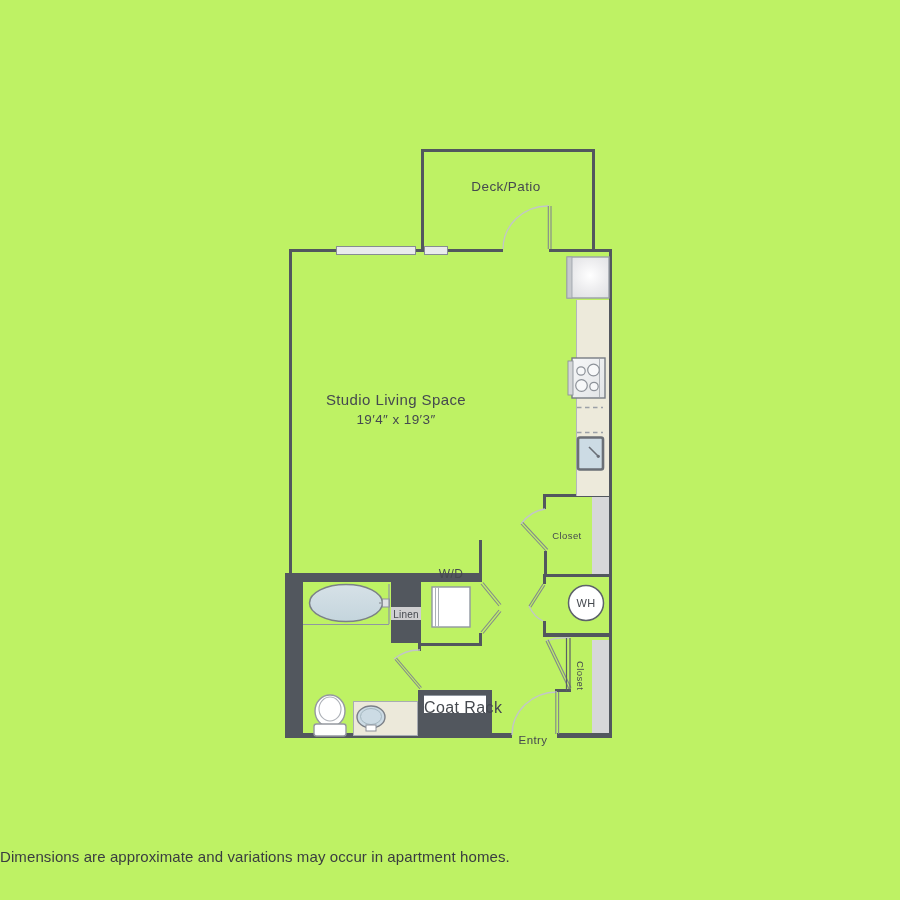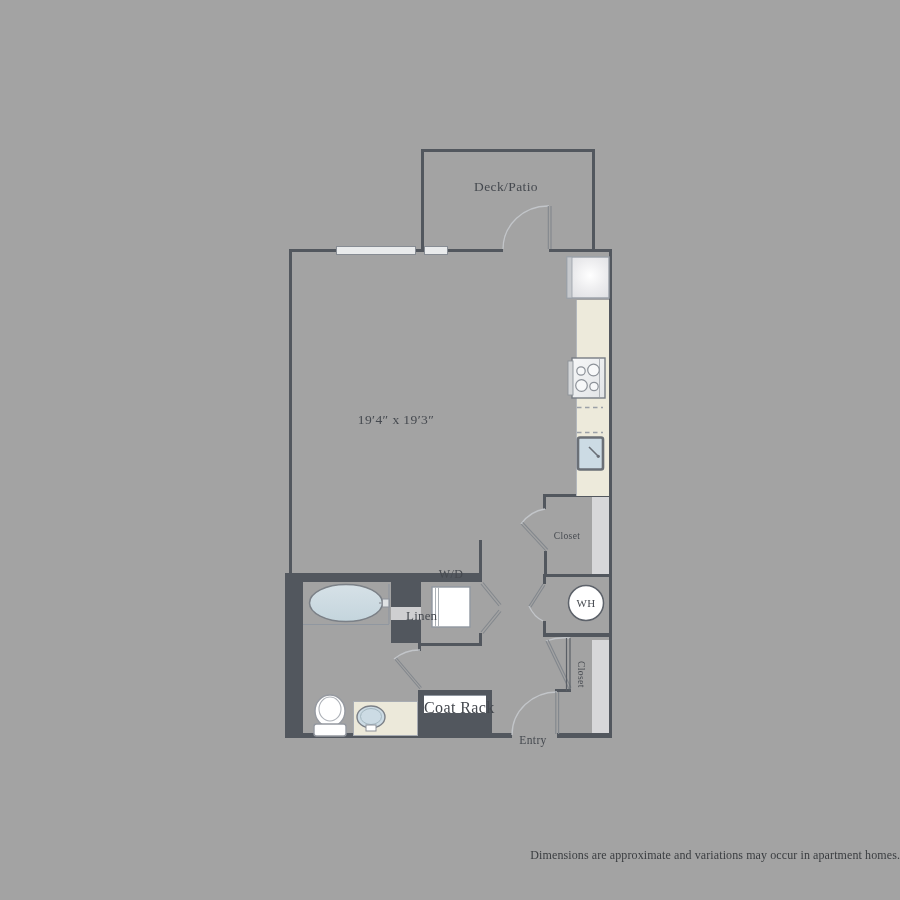--- a/index.html
+++ b/index.html
@@ -1,27 +1,27 @@
 <!DOCTYPE html>
 <html><head>
 <meta charset="utf-8">
 <style>
   html,body{margin:0;padding:0;background:#ffffff;}
-  .canvas{position:relative;width:900px;height:900px;background:#a3a3a3;overflow:hidden;
-          font-family:Liberation Serif, serif;}
+  .canvas{position:relative;width:900px;height:900px;background:#bef264;overflow:hidden;
+          font-family:Liberation Sans, sans-serif;}
   .w{position:absolute;background:#52575e;}
   .win{position:absolute;background:#e9ebec;border:1px solid #878c93;box-sizing:border-box;}
   .fill{position:absolute;box-sizing:border-box;}
   .lbl{position:absolute;color:#45494f;text-align:center;letter-spacing:.4px;
        white-space:nowrap;line-height:1.1;}
   .lbl-v{position:absolute;color:#45494f;writing-mode:vertical-rl;letter-spacing:.4px;
          line-height:1;white-space:nowrap;}
   svg{position:absolute;left:0;top:0;}
-  .footer{position:absolute;left:0;top:848px;width:900px;text-align:right;
-          color:#3a3d40;font-size:12px;letter-spacing:.1px;}
+  .footer{position:absolute;left:0;top:848px;width:900px;text-align:left;
+          color:#3a3d40;font-size:15px;letter-spacing:.1px;}
 </style>
 </head>
 <body>
 
 <div class="canvas">
 
   <div class="w" style="left:421px;top:149px;width:174px;height:3px"></div>
   <div class="w" style="left:421px;top:149px;width:3px;height:102px"></div>
   <div class="w" style="left:592px;top:149px;width:3px;height:102px"></div>
   <div class="w" style="left:592px;top:249px;width:20px;height:3px"></div>
@@ -178,23 +178,24 @@
     </g>
 
     <g>
       <path d="M 512 735 A 45 43 0 0 1 557 692" fill="none" stroke="#c2c5c9" stroke-width="1.3"></path>
       <line x1="555.8" y1="692" x2="555.8" y2="734" stroke="#82878d" stroke-width="1.1"></line>
       <line x1="558.6" y1="692" x2="558.6" y2="734" stroke="#82878d" stroke-width="1.1"></line>
     </g>
   </svg>
 
   <div class="lbl" style="left:446px;top:180px;width:120px;font-size:13.5px">Deck/Patio</div>
+  <div class="lbl" style="left:296px;top:392px;width:200px;font-size:15px">Studio Living Space</div>
   <div class="lbl" style="left:296px;top:413px;width:200px;font-size:13.5px">19′4″ x 19′3″</div>
   <div class="lbl" style="left:537px;top:531px;width:60px;font-size:9.5px">Closet</div>
   <div class="lbl" style="left:566px;top:597px;width:40px;font-size:11px">WH</div>
-  <div class="lbl" style="left:406px;top:609px;width:30px;font-size:13px;letter-spacing:.2px">Linen</div>
+  <div class="lbl" style="left:391px;top:609px;width:30px;font-size:10px;letter-spacing:.2px">Linen</div>
   <div class="lbl" style="left:432px;top:568px;width:38px;font-size:12px">W/D</div>
   <div class="lbl" style="left:424px;top:699px;width:62px;font-size:16px">Coat Rack</div>
   <div class="lbl-v" style="left:575px;top:661px;height:52px;font-size:9.5px">Closet</div>
   <div class="lbl" style="left:508px;top:734px;width:50px;font-size:11.5px">Entry</div>
 
   <div class="footer">Dimensions are approximate and variations may occur in apartment homes.</div>
 </div>
 
 </body></html>

